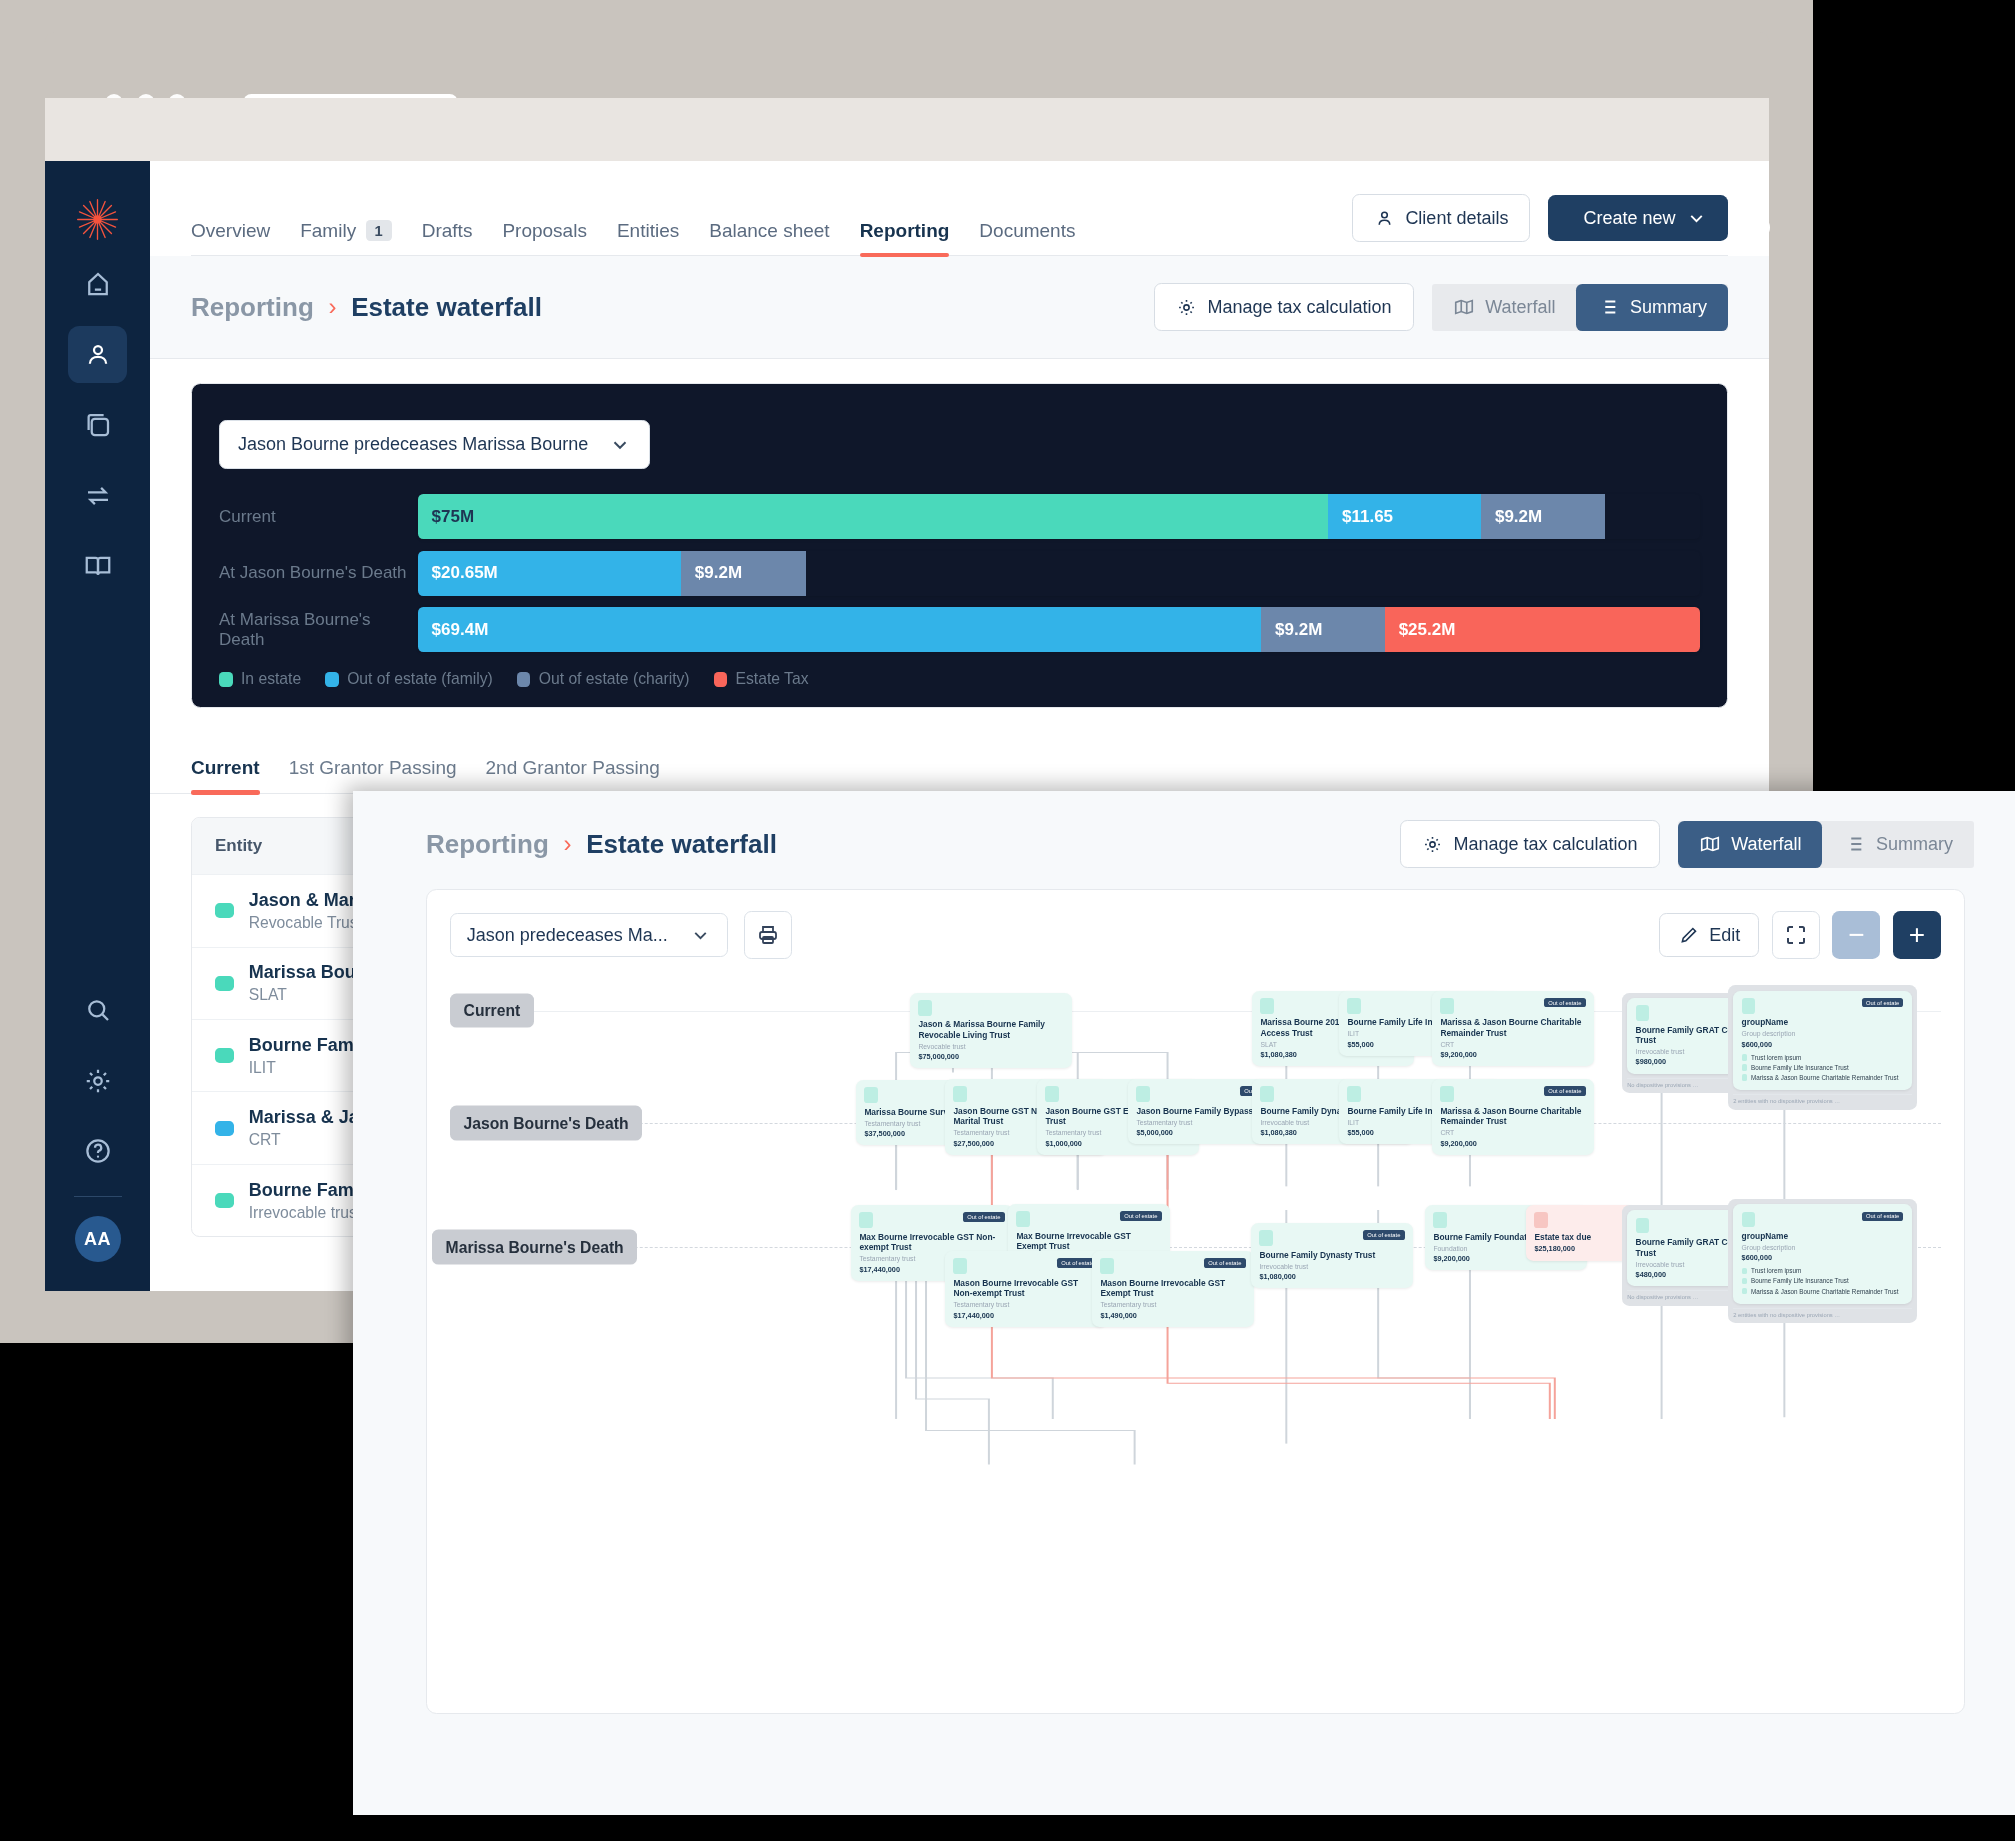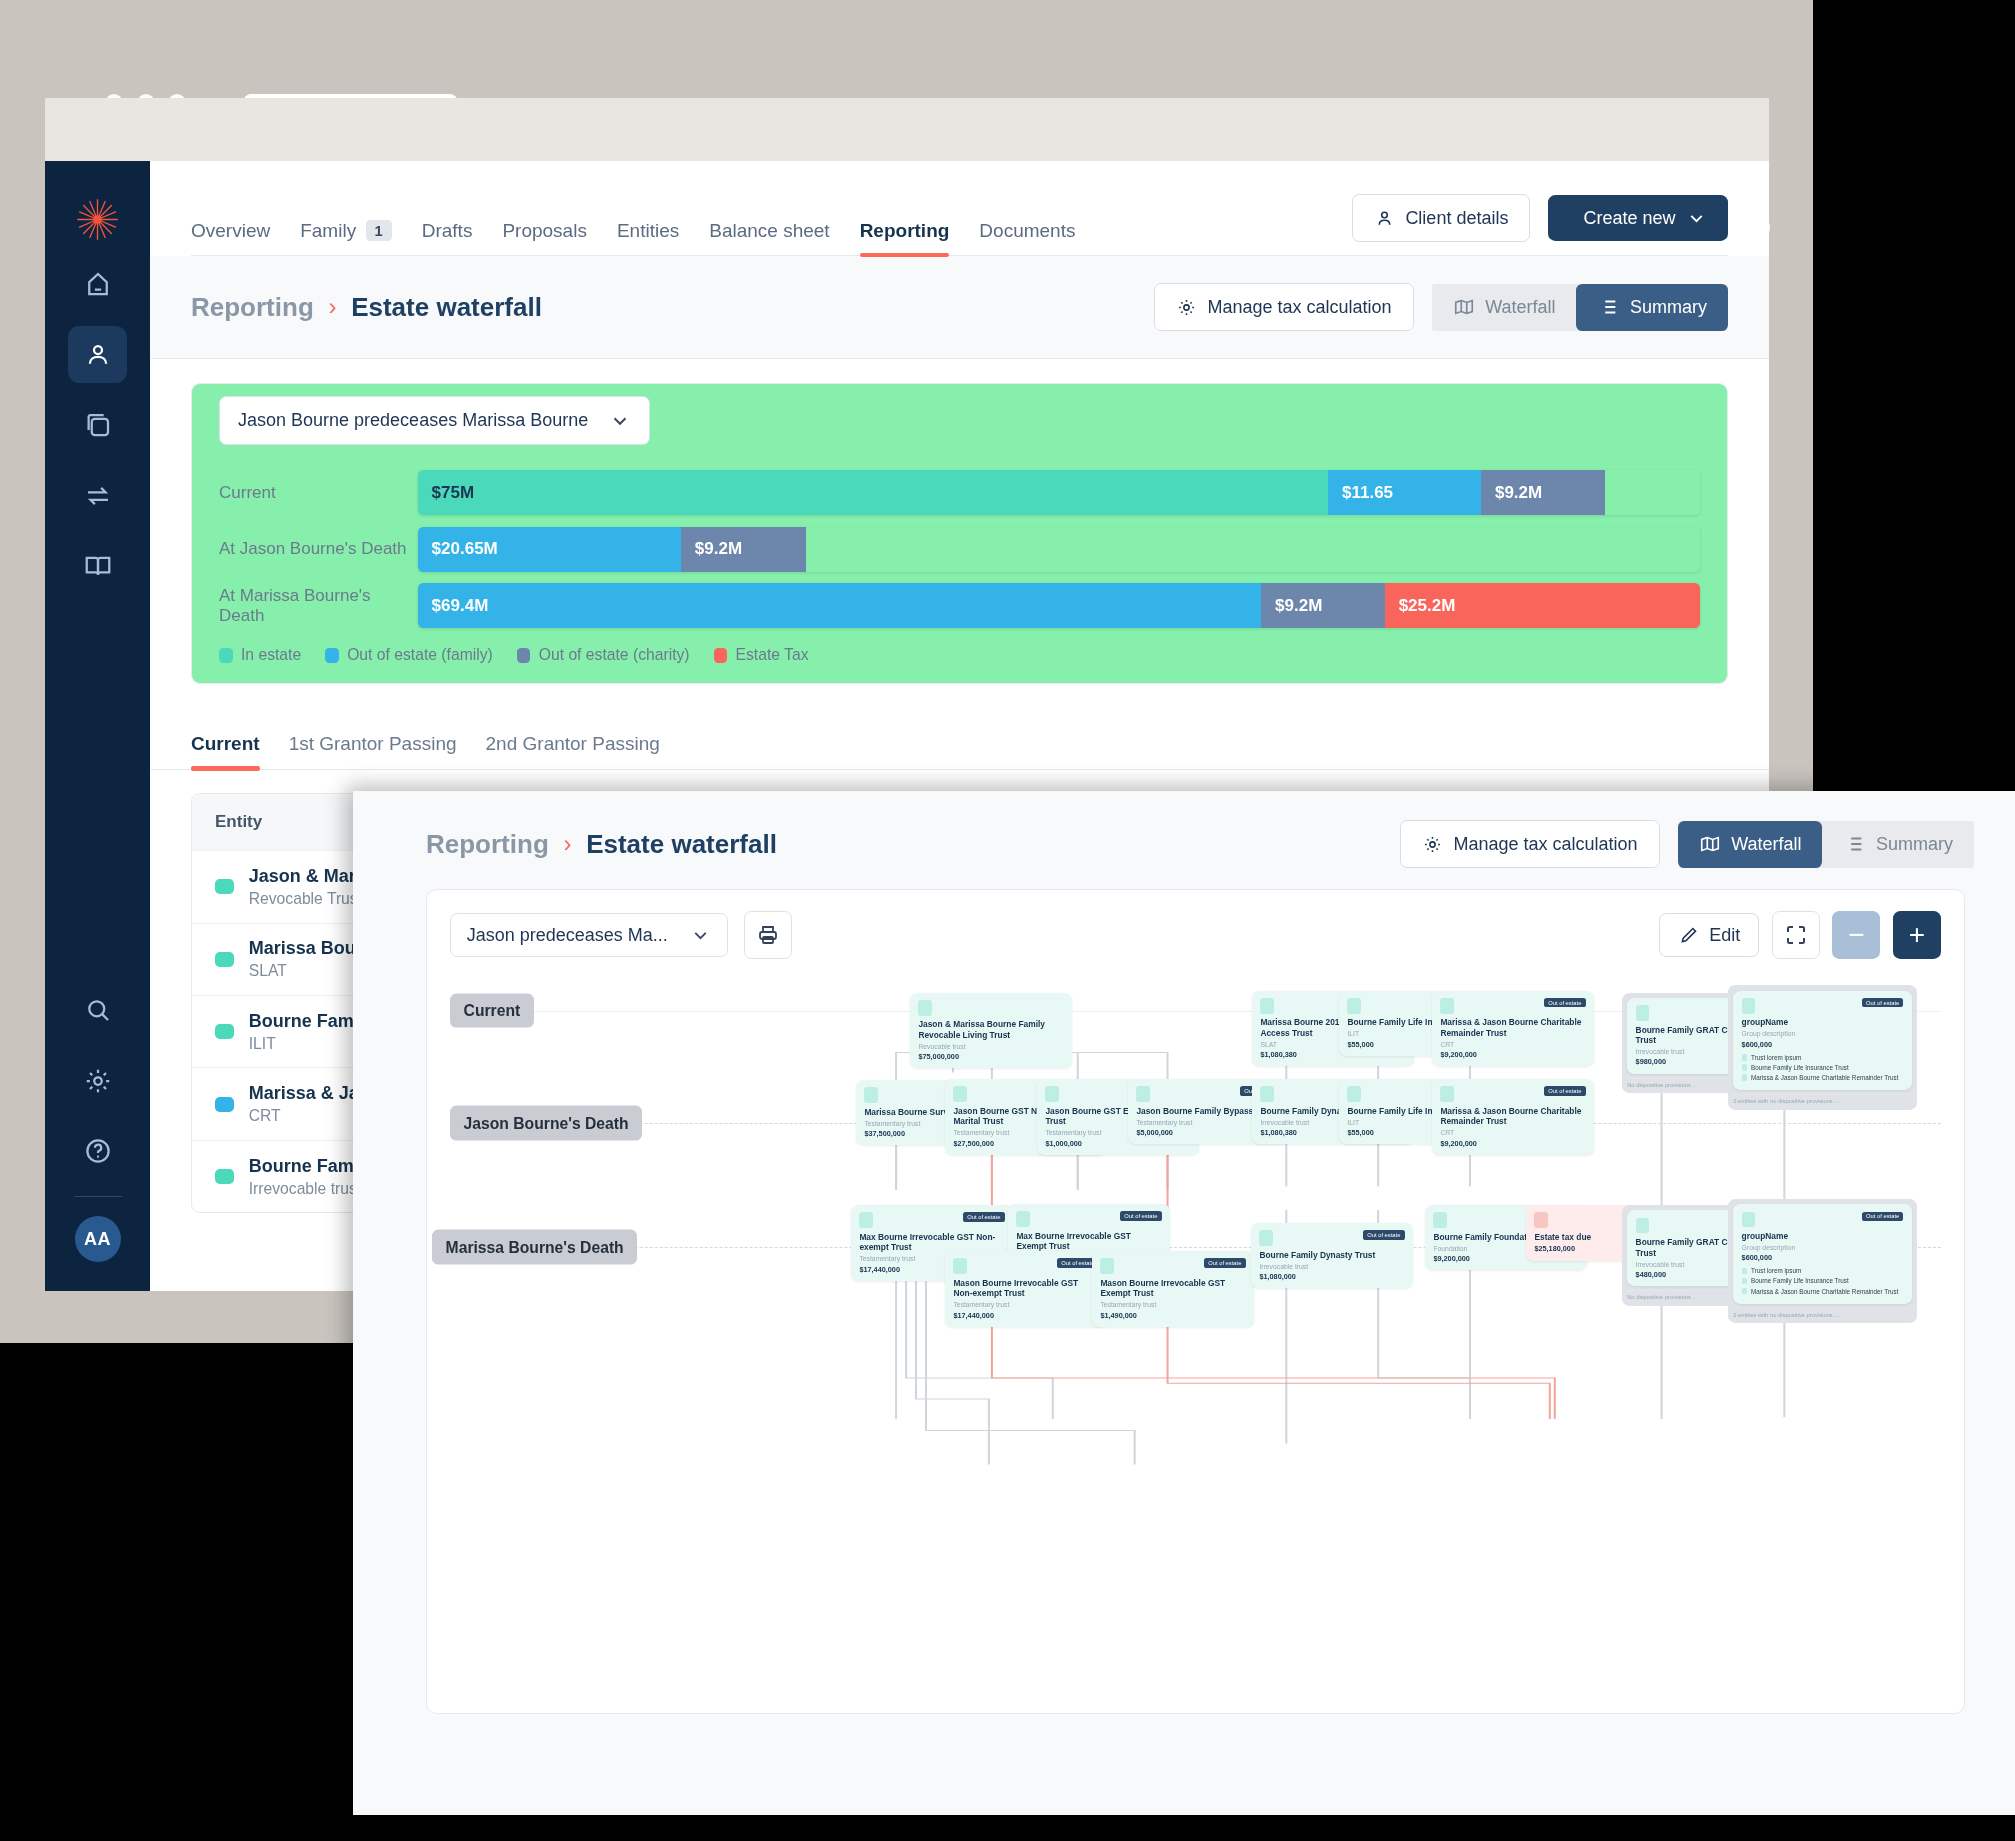--- a/index.html
+++ b/index.html
@@ -57,21 +57,21 @@
   .crumb { font-size:26px; color:#8a97a6; font-weight:bold;}
   .crumb-sep { color:#f96a5a; margin:0 14.7px; font-size:24px;}
   .crumb-cur { font-size:26px; font-weight:bold; color:#1f3f63; }
   .subbar-actions { margin-left:auto; display:flex; gap:18px; align-items:center; }
   .seg { display:flex; background:#e8eaed; border-radius:3px; padding:0; overflow:hidden; }
   .seg .segbtn { display:flex; align-items:center; gap:10.5px; font-size:18px; padding:12.6px 21px; color:#7b8796; white-space:nowrap;}
   .seg .segbtn.active { background:#3b5e86; color:#fff; border-radius:6.3px; }
   .seg .segbtn svg { width:22px; height:22px; }
 
   .card-area { padding:24px 41px; }
-  .white-card { background:#86efac; border:1.6px solid #e6e9ed; border-radius:9.4px; padding:12px 27px 19px; }
+  .white-card { background:#0f172a; border:1.6px solid #e6e9ed; border-radius:9.4px; padding:36px 27px 19px; }
   .select { display:inline-flex; align-items:center; justify-content:space-between; gap:21px; border:1.6px solid #dbe1e8;
             border-radius:7.3px; padding:12.6px 18px; font-size:18px; color:#1e3553; background:#fff; min-width:367px;}
   .bars { margin-top:25px; }
   .barrow { display:flex; align-items:center; margin-bottom:11.5px; }
   .barlabel { width:199px; font-size:17px; color:#6b7a8c; flex:none; }
   .bartrack { flex:1; height:45px; display:flex; border-radius:5.2px; overflow:hidden; box-shadow:0 1px 3.1px rgba(0,0,0,.12);}
   .seg-el { display:flex; align-items:center; padding-left:13.6px; font-size:17px; font-weight:bold; color:#fff; overflow:hidden; white-space:nowrap;}
   .seg-el.dark-text { color:#1e3553; }
   .legend { display:flex; gap:24px; align-items:center; margin-top:18px; }
   .legend .item { display:flex; align-items:center; gap:8.4px; font-size:15.7px; color:#6b7a8c;}

